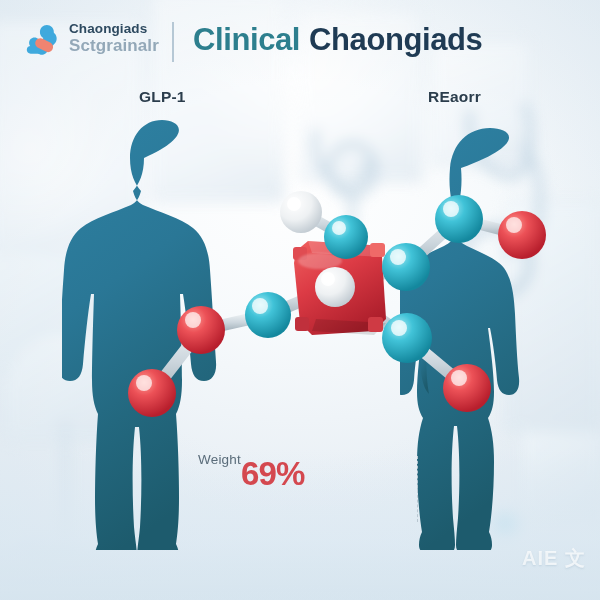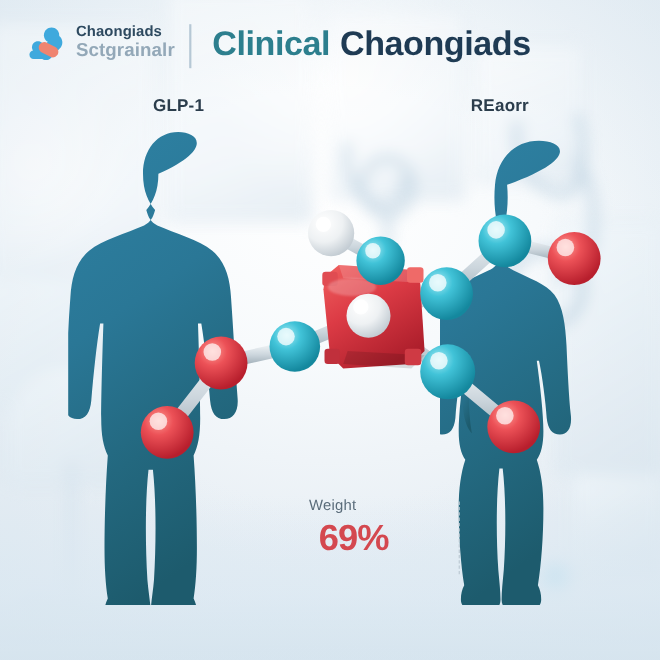--- a/index.html
+++ b/index.html
@@ -48,24 +48,24 @@
   #title .t1{color:#2d7f8e;text-align:center;}
   #title .t2{color:#1f3b54;margin-left:9px;}
 
   
   .grp-label{position:absolute;font-size:15.5px;font-weight:700;color:#2b3d4c;letter-spacing:.2px;}
   #label-left{left:106px;top:88px;margin-left:33px;}
   #label-right{left:428px;top:88px;}
 
   
   #stats{position:absolute;left:198px;top:452px;width:230px;height:80px;display:flex;}
-  .stat{flex:1;display:flex;flex-direction:column;align-items:center;}
+  .stat{flex:1;display:flex;flex-direction:row;align-items:flex-start;}
   .stat-name{font-size:13.5px;color:#5a6c7a;font-weight:400;letter-spacing:.2px;}
   .stat-value{font-size:33px;font-weight:700;letter-spacing:-.8px;margin-top:3px;}
-  #stat-0 .stat-value{color:#d4484f;margin-left:38px;}
+  #stat-0 .stat-value{color:#d4484f;}
   #stat-1 .stat-value{color:#1d5c73;}
   #stat-divider{width:0;border-left:1.6px dashed #b9c7d1;margin:4px 10px 10px;}
 
   
   #watermark{position:absolute;right:14px;bottom:28px;font-size:20px;font-weight:700;
     color:rgba(255,255,255,.72);letter-spacing:1px;text-shadow:0 1px 2px rgba(150,175,195,.35);}
 </style>
 </head>
 <body>
 
@@ -286,14 +286,15 @@
   <div class="grp-label" id="label-right">REaorr</div>
 
   <div id="stats">
     <div class="stat" id="stat-0">
       <span class="stat-name">Weight</span>
       <span class="stat-value">69%</span>
     </div>
     <div id="stat-divider"></div>
   </div>
 
+  <div id="watermark">AIE 文</div>
 
 </div>
 
 </body></html>

